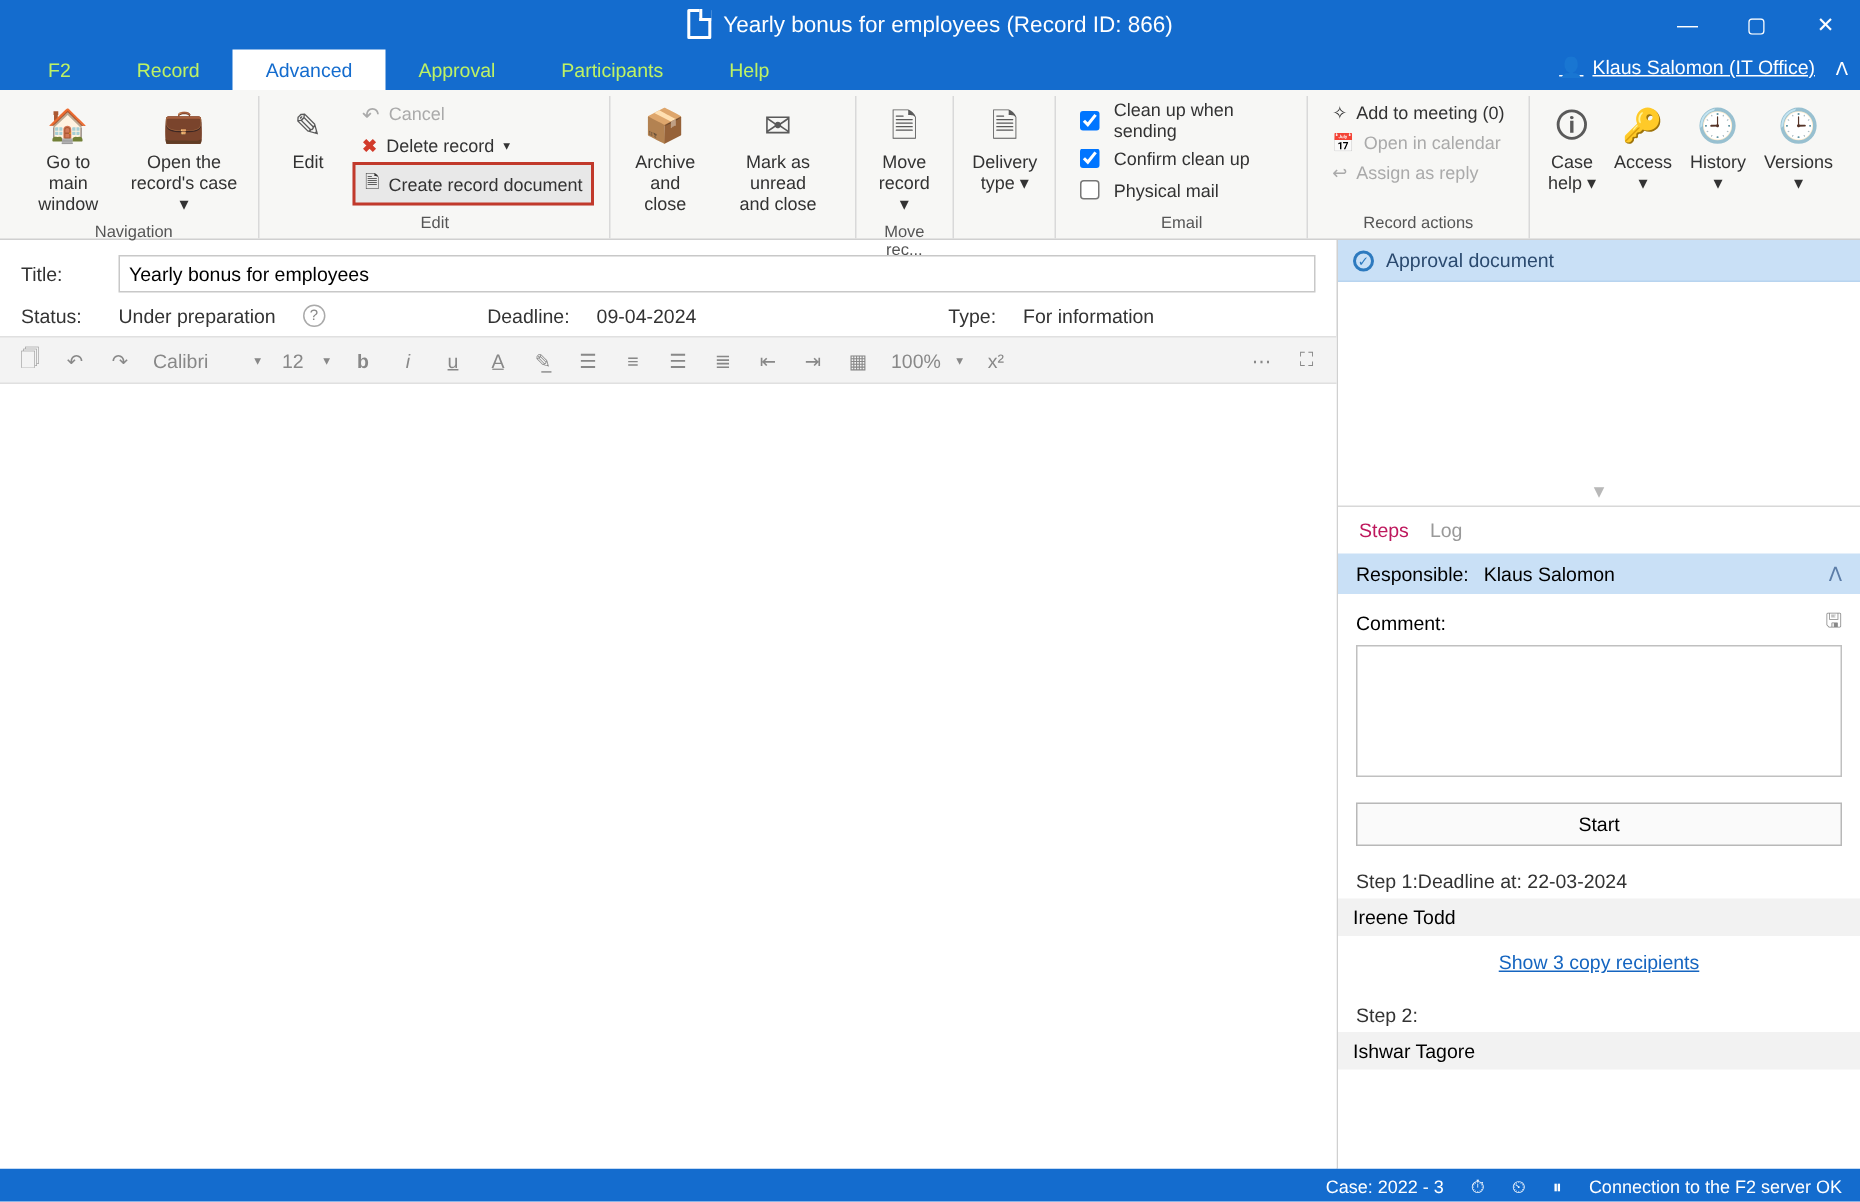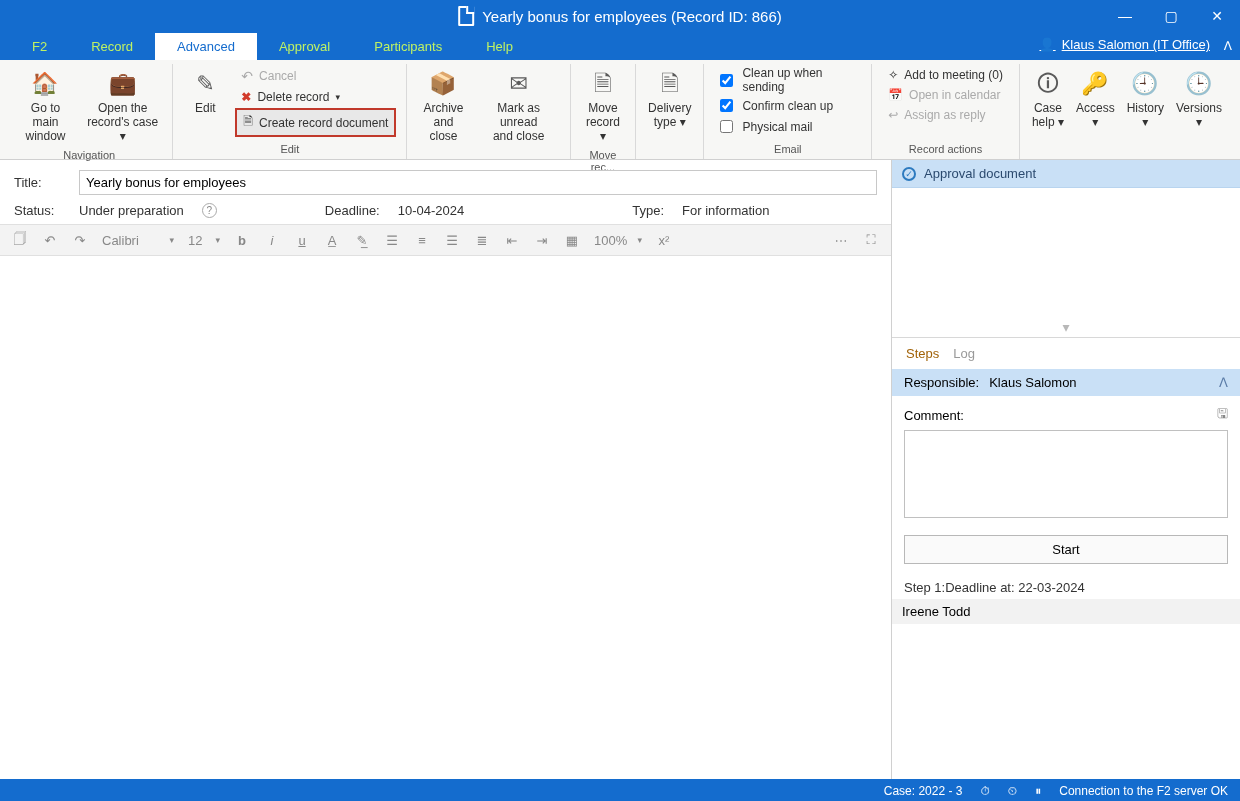--- a/index.html
+++ b/index.html
@@ -41,21 +41,21 @@
   .et-btn { width:24px; height:24px; display:flex; align-items:center; justify-content:center; cursor:pointer; color:#888; }
   .et-combo { display:flex; align-items:center; gap:4px; padding:0 4px; min-width:80px; justify-content:space-between; }
   .editor-canvas { flex:1; background:#fff; }
 
   .right { width:348px; display:flex; flex-direction:column; background:#fff; }
   .approval-doc { background:#c9e0f6; color:#2b4a6f; padding:6px 10px; font-size:13px; display:flex; align-items:center; gap:8px; border-bottom:1px solid #b8d4ef; }
   .spacer-pane { flex:0 0 150px; border-bottom:1px solid #d8d8d8; position:relative; }
   .collapse-arrow { position:absolute; bottom:2px; left:50%; transform:translateX(-50%); color:#b8b8b8; font-size:14px; }
   .tabs-row { display:flex; gap:14px; padding:8px 14px; font-size:13px; }
   .tabs-row .t { color:#999; cursor:pointer; }
-  .tabs-row .t.active { color:#a16207; }
+  .tabs-row .t.active { color:#be185d; }
   .resp-bar { background:#c9e0f6; padding:6px 12px; font-size:13px; display:flex; align-items:center; justify-content:space-between; }
   .resp-bar .left-part { display:flex; gap:10px; }
   .resp-bar .chev { color:#5c7da8; cursor:pointer; }
   .comment-area { padding:8px 12px; font-size:13px; }
   .comment-area .hdr { display:flex; justify-content:space-between; align-items:center; margin-bottom:4px; }
   .comment-area textarea { width:100%; height:88px; border:1px solid #c0c0c0; resize:none; font-size:13px; padding:4px; position:relative; }
   .start-btn { display:block; width:calc(100% - 24px); margin:6px 12px 10px 12px; border:1px solid #b8b8b8; background:#fafafa; padding:6px; font-size:13px; cursor:pointer; text-align:center; }
   .step { padding:6px 12px; font-size:13px; }
   .step-head { display:flex; justify-content:flex-start; color:#333; margin-bottom:4px; }
   .assignee { background:#f2f2f2; padding:5px 10px; margin:2px -12px; }
@@ -244,21 +244,21 @@
 <div class="body">
   <div class="left">
     <div class="fields">
       <div class="minilabel">Title:</div>
       <input type="text" value="Yearly bonus for employees" style="">
       <div class="minilabel">Status:</div>
       <div class="inline-row">
         <span>Under preparation</span>
         <span style="color:#888;border:1px solid #aaa;border-radius:50%;width:15px;height:15px;display:inline-flex;align-items:center;justify-content:center;font-size:10px;">?</span>
         <span style="margin-left:90px" class="minilabel">Deadline:</span>
-        <span>10-04-2024</span>
+        <span>09-04-2024</span>
         <span style="margin-left:150px" class="minilabel">Type:</span>
         <span>For information</span>
       </div>
     </div>
 
     <div class="editor-toolbar">
       <div class="et-btn">🗍</div>
       <div class="et-btn">↶</div>
       <div class="et-btn">↷</div>
       <div class="et-combo">
@@ -326,20 +326,28 @@
       <textarea style=""></textarea>
     </div>
     <button class="start-btn">Start</button>
 
     <div class="step">
       <div class="step-head">
         <span>Step 1:</span>
         <span>Deadline at: 22-03-2024</span>
       </div>
       <div class="assignee">Ireene Todd</div>
+      <div class="link-row"><a>Show 3 copy recipients</a></div>
+    </div>
+    <div class="step">
+      <div class="step-head">
+        <span>Step 2:</span>
+        <span></span>
+      </div>
+      <div class="assignee">Ishwar Tagore</div>
     </div>
   </div>
 </div>
 
 <div class="statusbar">
   <span style="flex:1"></span>
   <span>Case: 2022 - 3</span>
   <span>⏱</span>
   <span>⏲</span>
   <span>⏸</span>

